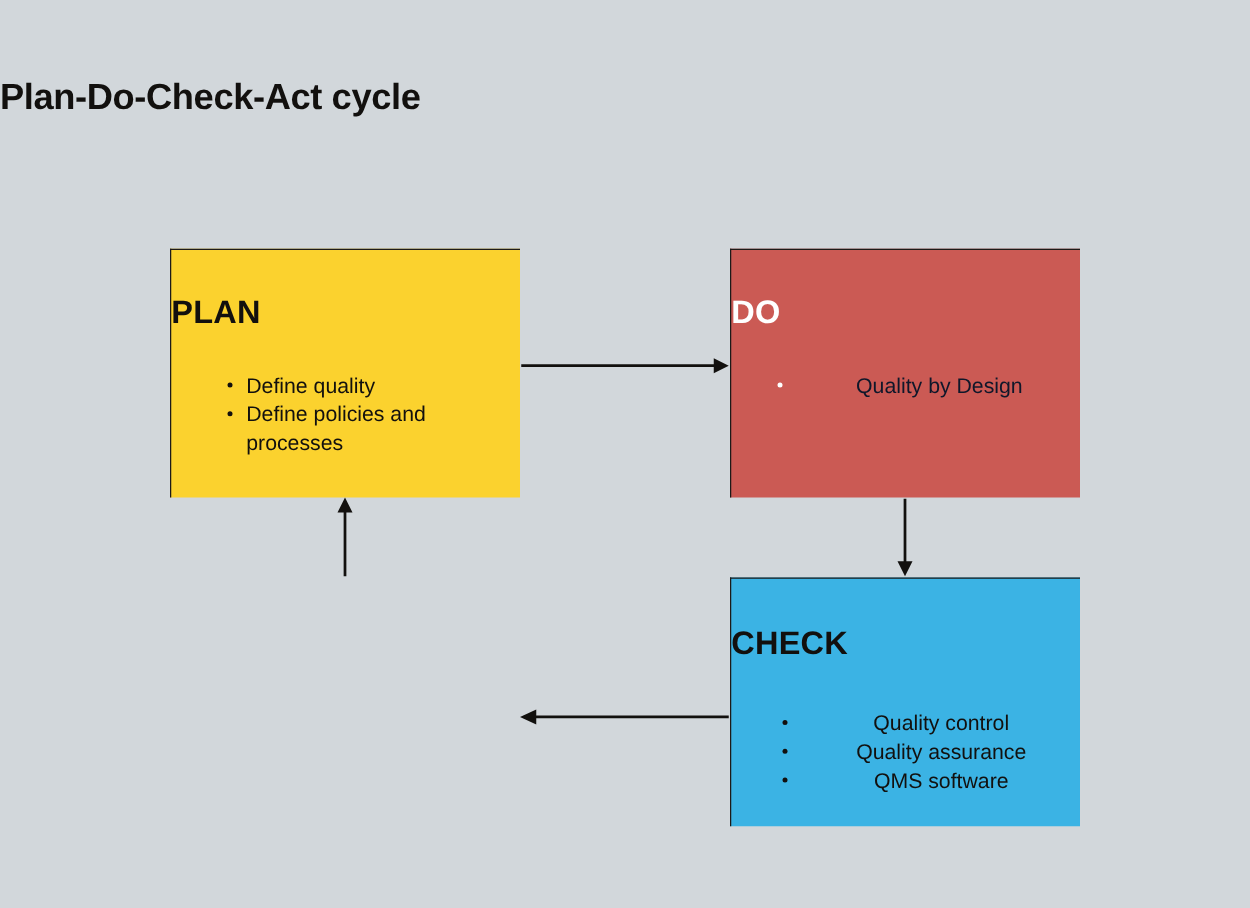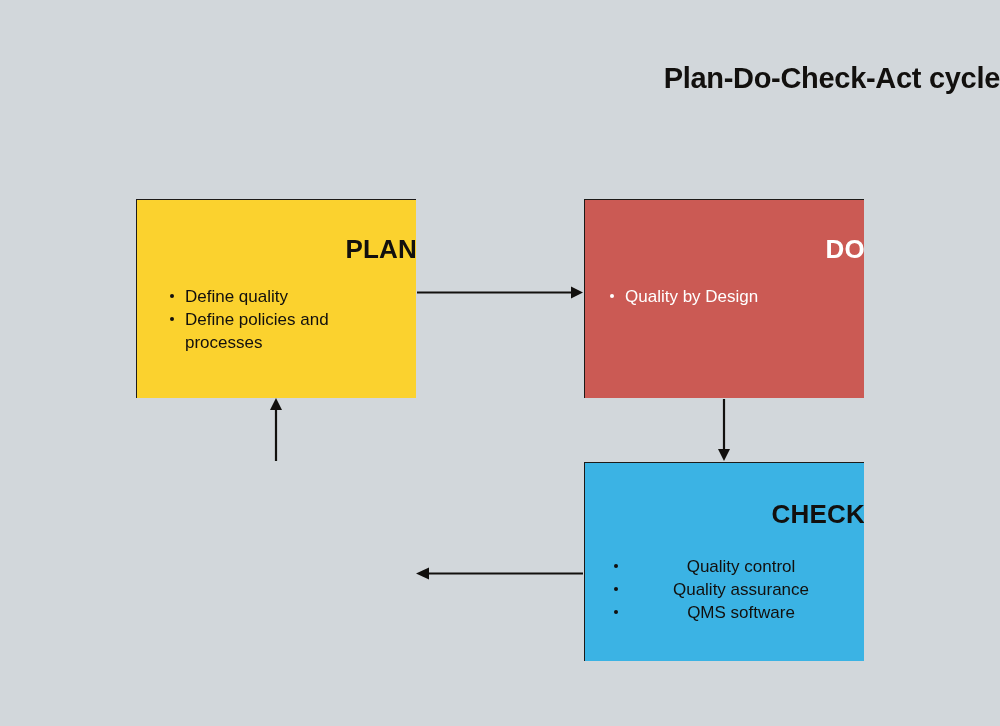--- a/index.html
+++ b/index.html
@@ -19,21 +19,21 @@
     width: 1000px;
     height: 726px;
   }
 
   
   #diagram-title {
     position: absolute;
     left: 0;
     top: 63px;
     width: 1000px;
-    text-align: right;
+    text-align: left;
     font-size: 29px;
     font-weight: bold;
     color: #12100e;
     letter-spacing: -0.3px;
     line-height: 1.1;
   }
 
   
   .pdca-box {
     position: absolute;
@@ -41,29 +41,29 @@
     height: 199px;
     box-sizing: border-box;
     border-top: 1.5px solid #1d1a18;
     border-left: 1.5px solid #1d1a18;
     overflow: hidden;
   }
   .box-heading {
     position: absolute;
     left: 0;
     width: 280px;
-    text-align: right;
+    text-align: left;
     font-size: 26px;
     font-weight: bold;
     letter-spacing: 0.2px;
     line-height: 1;
   }
   .box-list {
     position: absolute;
-    margin: 0;
+    margin: 12px;
     padding: 0;
     list-style: none;
   }
   .box-list li {
     position: relative;
     padding-left: 16px;
     font-size: 17px;
     line-height: 23px;
     margin-bottom: 0px;
   }
@@ -88,21 +88,21 @@
   #box-plan .box-list li .bullet-dot { background: #12100e; }
 
   
   #box-do {
     left: 584px;
     top: 199px;
     background: #cb5a54;
   }
   #box-do .box-heading { top: 36px; color: #ffffff; }
   #box-do .box-list { left: 24px; top: 85px; width: 245px; }
-  #box-do .box-list li { color: #ffffff; }
+  #box-do .box-list li { color: #0f172a; text-align: center; }
   #box-do .box-list li .bullet-dot { background: #ffffff; }
 
   
   #box-act {
     left: 136px;
     top: 462px;
     background: #6b55a4;
   }
   #box-act .box-heading { top: 38px; color: #ffffff; }
   #box-act .box-list { left: 30px; top: 90px; width: 235px; }

